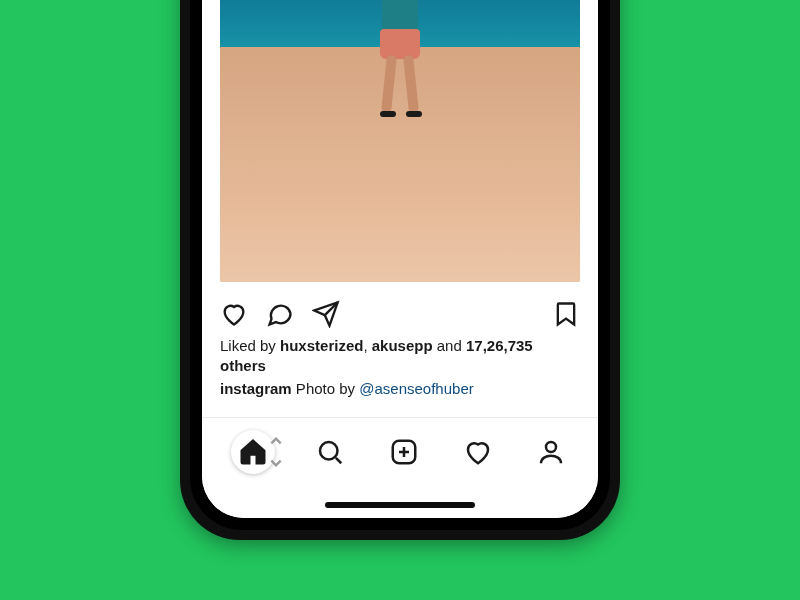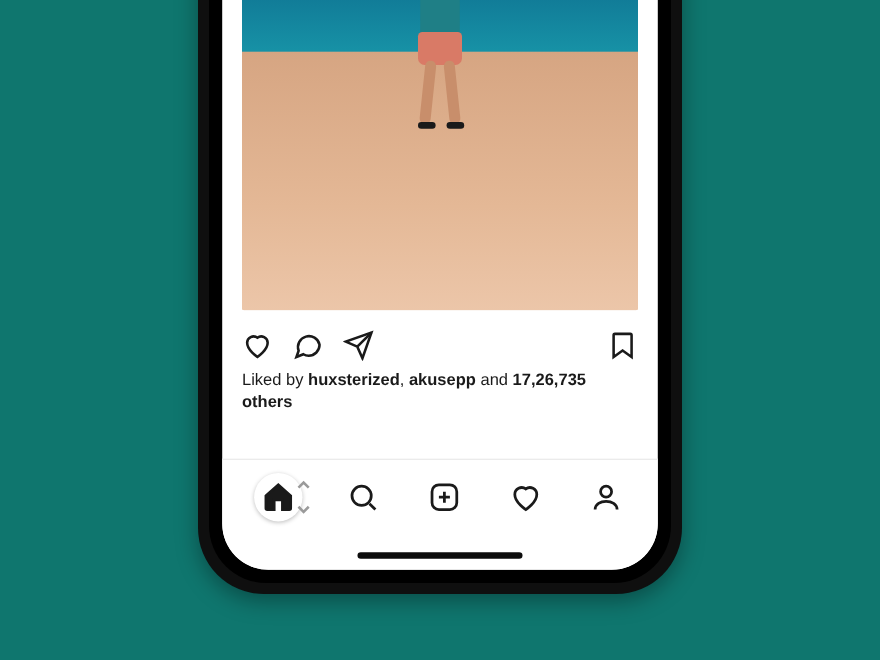--- a/index.html
+++ b/index.html
@@ -1,16 +1,16 @@
 <!DOCTYPE html>
 <html><head>
 <meta charset="utf-8">
 <style>
   html,body{margin:0;padding:0;width:800px;height:600px;overflow:hidden;font-family:-apple-system,Helvetica,Arial,sans-serif;}
-  .stage{width:800px;height:600px;background:#0f766e;position:relative;}
+  .stage{width:800px;height:600px;background:#22c55e;position:relative;}
   
   .phone{
     position:absolute;
     left:180px;   
     width:440px;
     top:-300px;   
     height:840px;
     background:#0f0f0f;
     border-radius:60px;
     box-shadow:0 6px 20px rgba(0,0,0,.35);
@@ -173,20 +173,23 @@
             <svg viewBox="0 0 24 24">
                 <path d="M19 21l-7-5-7 5V4a1 1 0 0 1 1-1h12a1 1 0 0 1 1 1v17z"></path>
               </svg>
           </span>
         </div>
 
         <div class="likes">
           <span>Liked by </span><b>huxsterized</b><span>, </span><b>akusepp</b><span> and </span><b>17,26,735</b><b> others</b>
         </div>
 
+        <div class="caption">
+          <b>instagram</b><span> Photo by </span><span class="mention">@asenseofhuber</span>
+        </div>
 
         <div class="tabbar">
           <div class="row">
             <div class="homewrap">
               <div class="tab active">
                 <svg viewBox="0 0 24 24">
                     <path d="M3 11 12 3l9 8v9a1 1 0 0 1-1 1h-5v-7h-6v7H4a1 1 0 0 1-1-1v-9z"></path>
                   </svg>
               </div>
               <span class="chev" style="right:-4px;top:8px"><svg viewBox="0 0 12 12">

